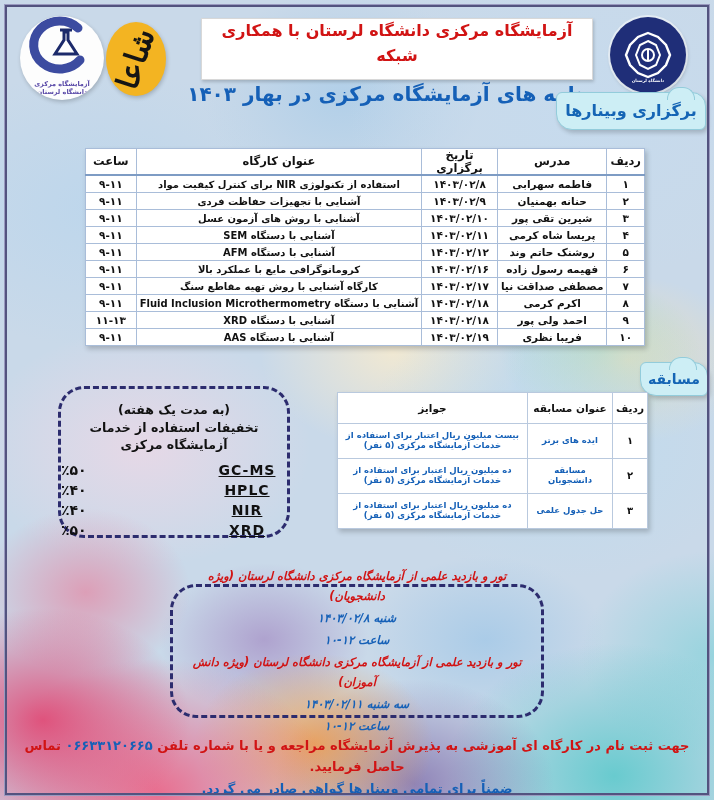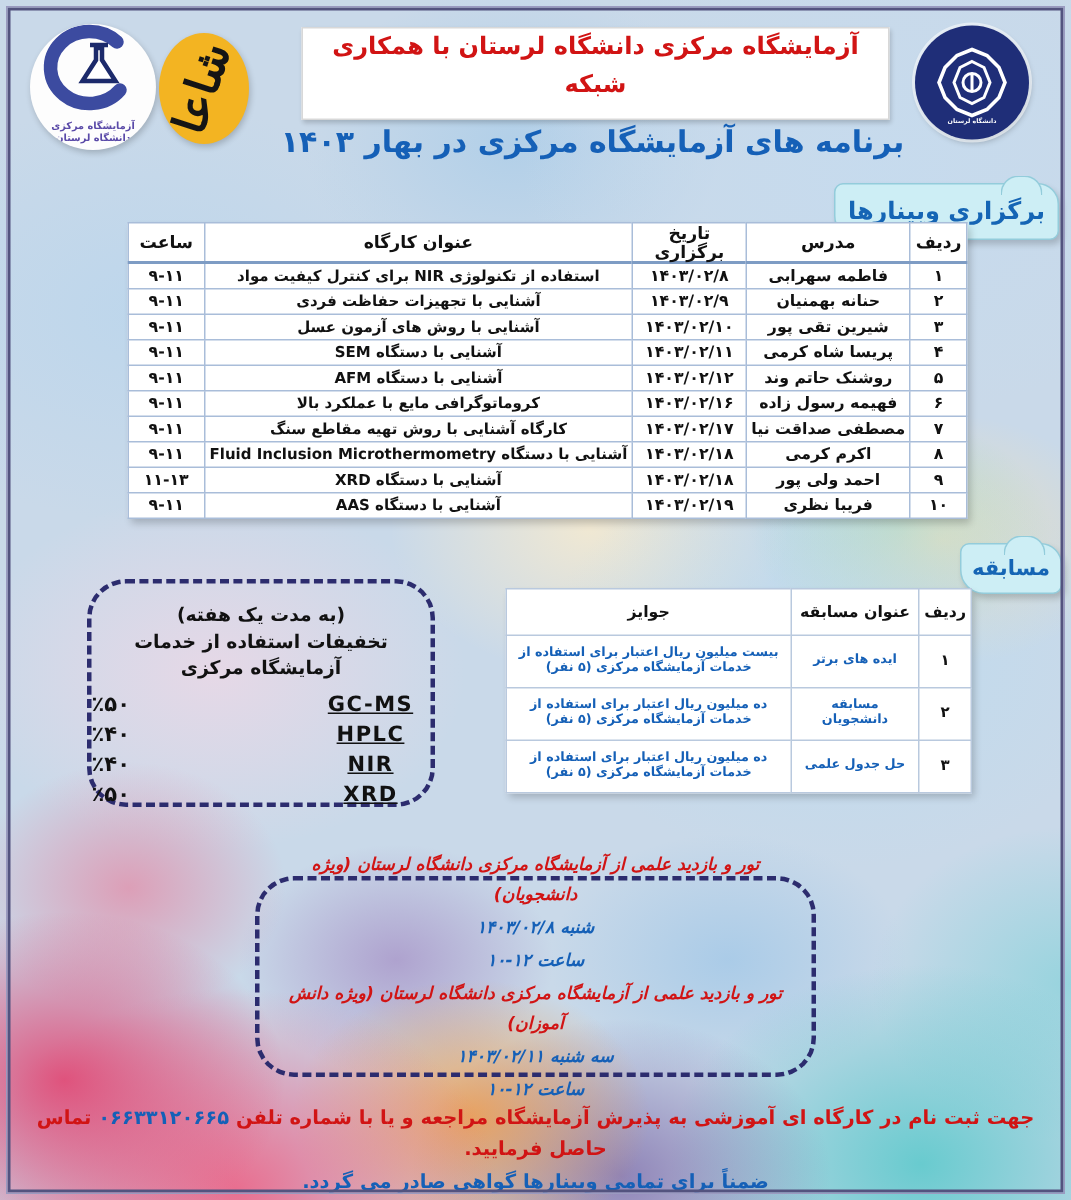--- a/index.html
+++ b/index.html
@@ -40,21 +40,21 @@
     box-shadow:1px 2px 4px rgba(0,0,0,.2);overflow:hidden;text-align:center;}
   .lab-cap{font-size:6.5px;color:#5a4aa8;line-height:1.25;direction:rtl;margin-top:-2px;}
   .shaa-logo{left:106px;top:22px;width:60px;height:74px;border-radius:50%;background:#f3b422;
     box-shadow:1px 2px 4px rgba(0,0,0,.2);display:flex;align-items:center;justify-content:center;}
   .shaa-glyph{color:#151515;font-size:30px;transform:rotate(-72deg);font-family:"DejaVu Serif",serif;line-height:1;}
   
   .banner{background:#cdeef5;border:1px solid #93ccdb;color:#1565b5;direction:rtl;text-align:center;
     border-radius:6px 14px 6px 16px;box-shadow:2px 3px 4px rgba(0,0,0,.18);}
   .banner::before{content:"";position:absolute;top:-6px;right:10px;width:26px;height:12px;background:#cdeef5;
     border:1px solid #93ccdb;border-bottom:none;border-radius:12px 12px 0 0;}
-  .webinar-banner{left:556px;top:122px;width:148px;height:36px;line-height:36px;font-size:16px;}
+  .webinar-banner{left:556px;top:92px;width:148px;height:36px;line-height:36px;font-size:16px;}
   .comp-banner{left:640px;top:362px;width:66px;height:32px;line-height:32px;font-size:14px;}
   
   table{border-collapse:collapse;background:#fff;box-shadow:2px 3px 5px rgba(0,0,0,.2);direction:rtl;}
   .webinar-table{left:85px;top:148px;width:560px;}
   .webinar-table th,.webinar-table td{border:1px solid #a9bdd9;color:#111;padding:0 3px;text-align:center;line-height:1.1;}
   .webinar-table th{font-size:11.5px;height:20px;border-bottom:2px solid #7e9cc4;}
   .webinar-table td{font-size:10.5px;height:16px;white-space:nowrap;}
   .webinar-table td.c-title{font-size:10px;}
   .comp-table{left:337px;top:392px;width:311px;}
   .comp-table th,.comp-table td{border:1px solid #b9c9de;text-align:center;line-height:1.15;padding:2px 3px;}

